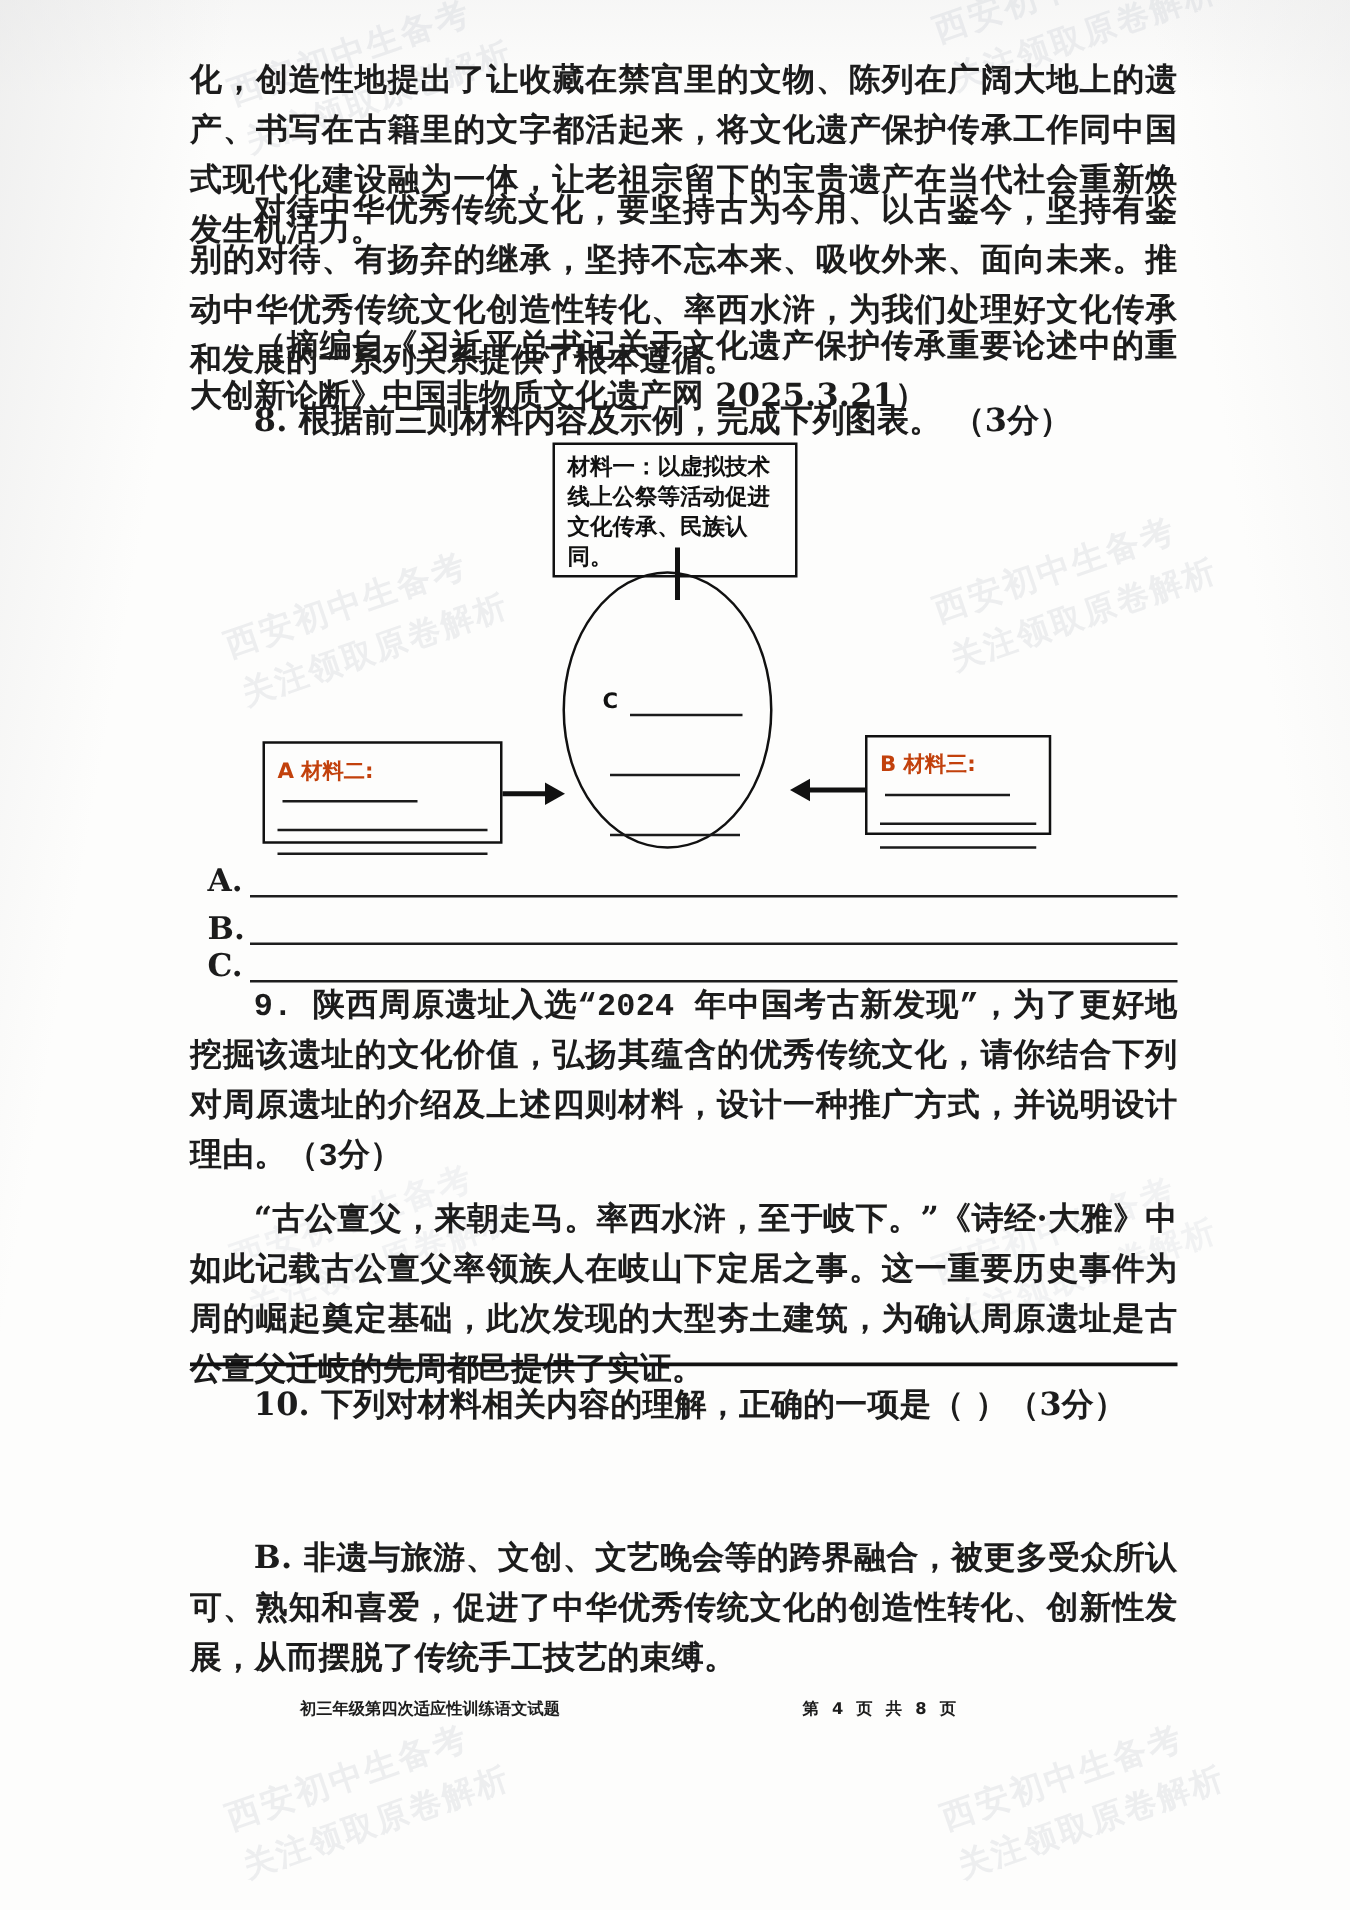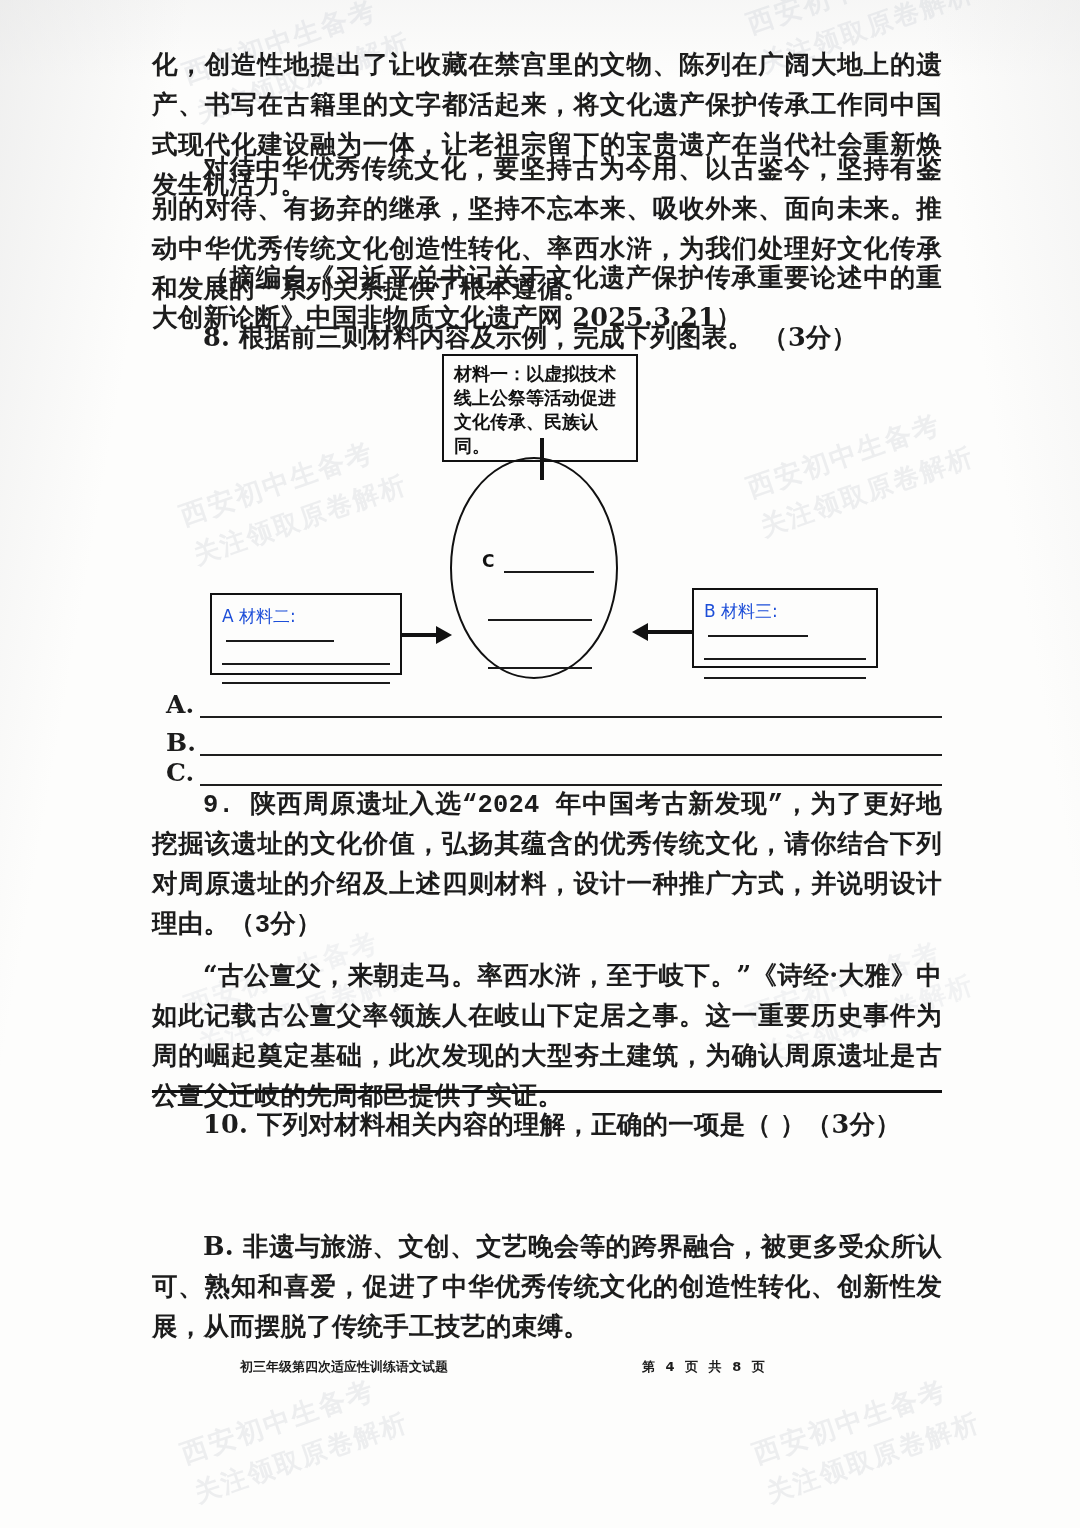--- a/index.html
+++ b/index.html
@@ -105,28 +105,28 @@
     color: #111;
     letter-spacing: 0px;
   }
   #box-a {
     left: 58px; top: 241px;
     width: 192px; height: 82px;
     padding: 10px 10px 0 10px;
   }
   #box-b {
     left: 540px; top: 236px;
-    width: 186px; height: 80px;
+    width: 149px; height: 80px;
     padding: 10px 10px 0 10px;
   }
   .box-label {
     font-family: "DejaVu Sans", sans-serif;
-    font-weight: 400;
+    font-weight: 700;
     font-size: 17px;
-    color: #1d4ed8;
+    color: #c2410c;
     display: inline-block;
     vertical-align: bottom;
   }
   .blank-line {
     border-bottom: 2px solid #1b1b1b;
     height: 0;
     margin-top: 17px;
   }
   .blank-line.inline {
     display: inline-block;

